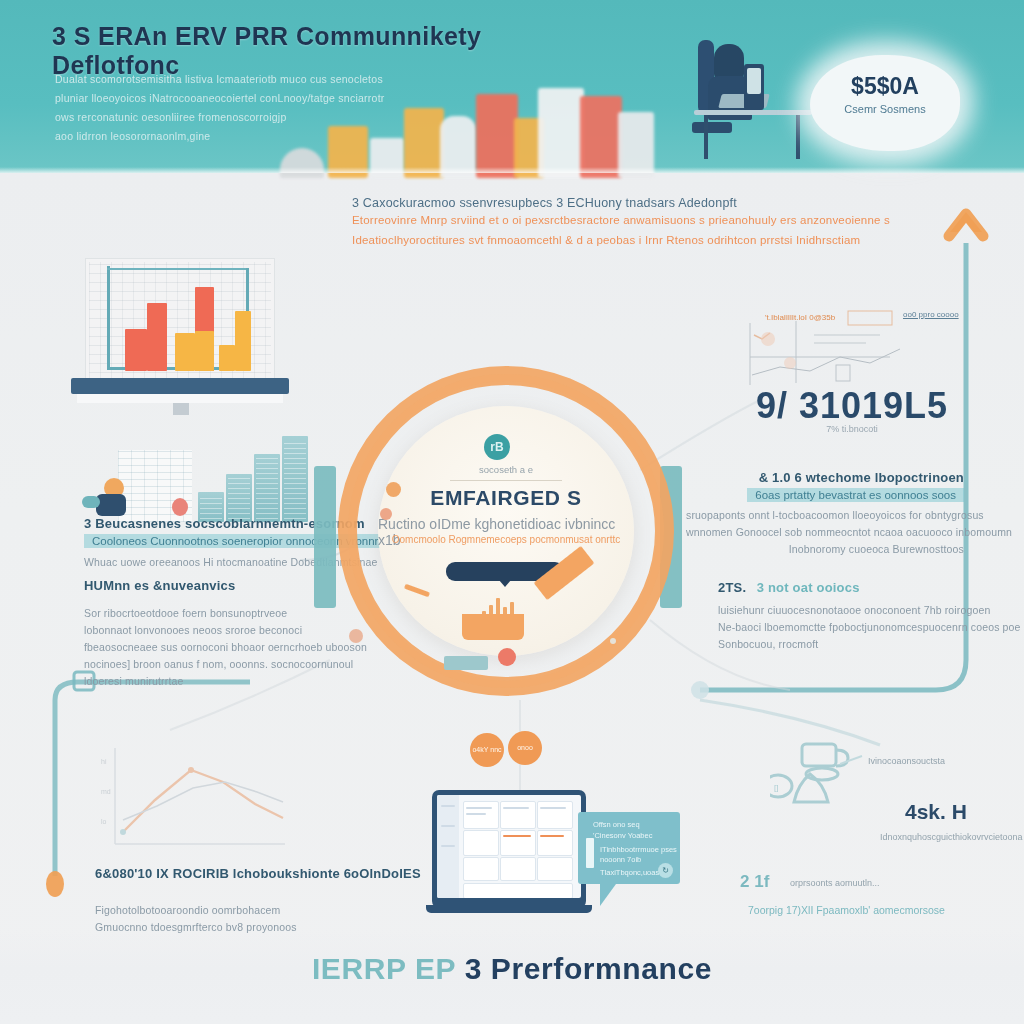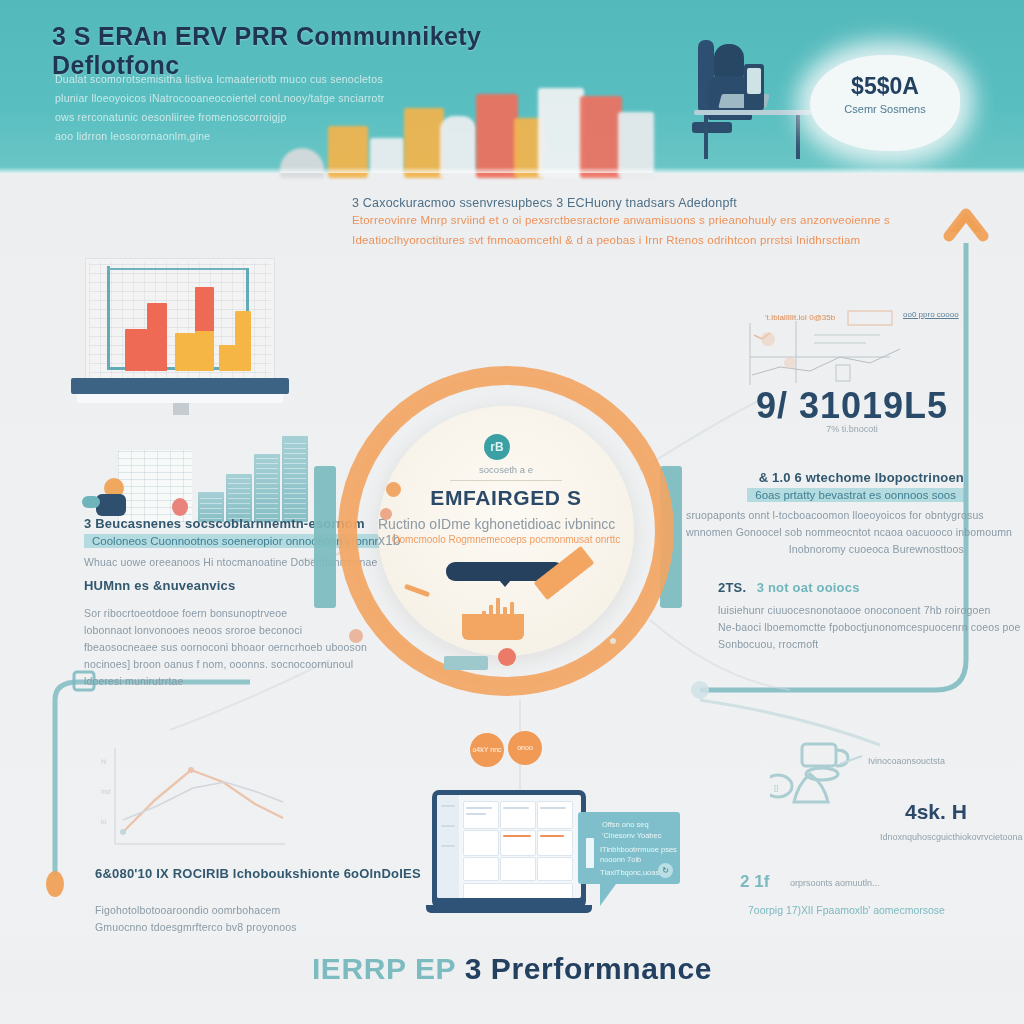--- a/index.html
+++ b/index.html
@@ -158,21 +158,21 @@
   .lp-screen{position:absolute;left:5px;top:5px;right:5px;bottom:10px;background:#f4f7fa;border-radius:2px;overflow:hidden;}
   .lp-side{position:absolute;left:0;top:0;width:22px;height:100%;background:#e6edf3;}
   .lp-card{position:absolute;background:#ffffff;border:1px solid #dde6ee;border-radius:2px;}
   .lp-ln{position:absolute;height:2px;background:#cfdbe6;border-radius:1px;}
   .lp-ln.or{background:#ef9057;}
   .lp-base{position:absolute;left:-6px;bottom:-5px;width:166px;height:8px;background:#2f5376;border-radius:0 0 5px 5px;}
 
   .callout{position:absolute;left:578px;top:812px;width:102px;height:72px;background:#7fbfcb;border-radius:3px;}
   .callout:after{content:"";position:absolute;left:22px;top:72px;
     border-left:0 solid transparent;border-right:16px solid transparent;border-top:22px solid #7fbfcb;}
-  .co-l{position:absolute;left:24px;font-size:7.5px;color:#eaf6f8;filter:blur(.4px);white-space:nowrap;}
+  .co-l{position:absolute;left:15px;font-size:7.5px;color:#eaf6f8;filter:blur(.4px);white-space:nowrap;}
   .co-badge{position:absolute;right:7px;bottom:6px;width:15px;height:15px;border-radius:50%;
     background:#b9dfe5;display:flex;align-items:center;justify-content:center;font-size:8px;color:#3d7a88;}
   .co-tab{position:absolute;left:8px;top:26px;width:8px;height:30px;background:#eaf6f8;border-radius:1px;}
 
   
   .obadge{position:absolute;width:34px;height:34px;border-radius:50%;background:#f09a55;
     display:flex;align-items:center;justify-content:center;filter:blur(.3px);}
   .obadge span{font-size:7px;color:#fff6ec;text-align:center;line-height:8px;filter:blur(.3px);}
 
   

